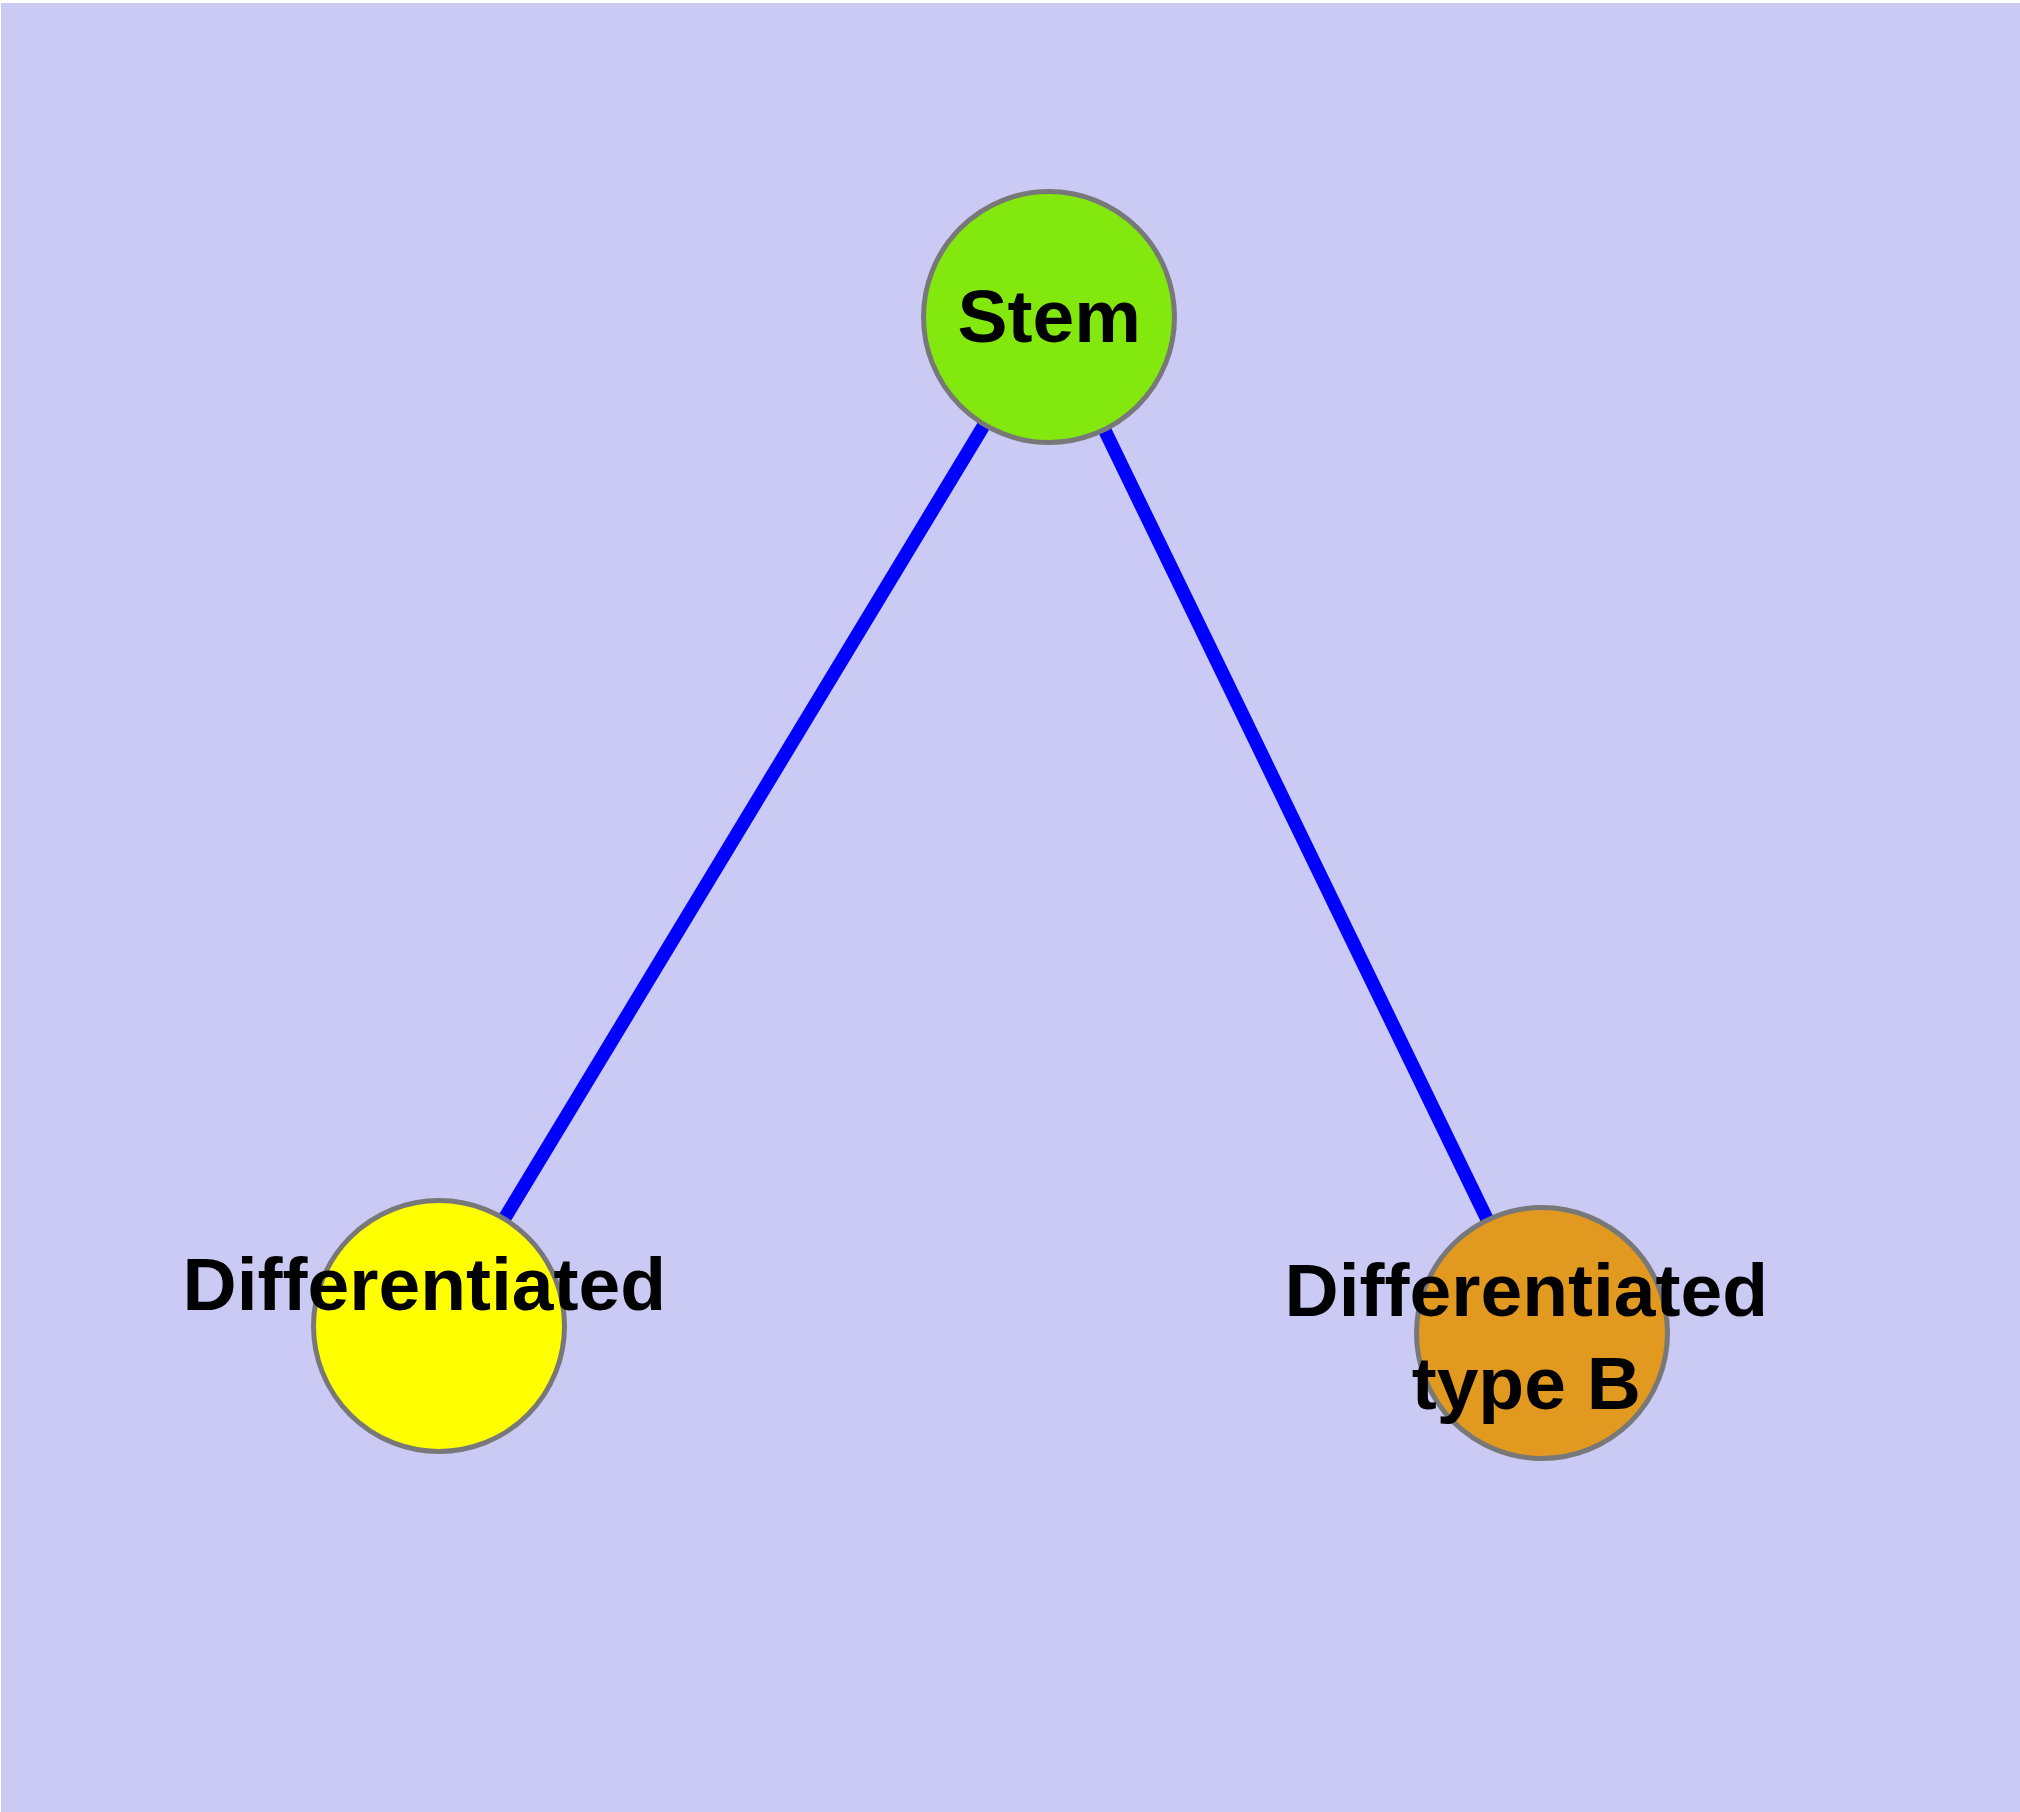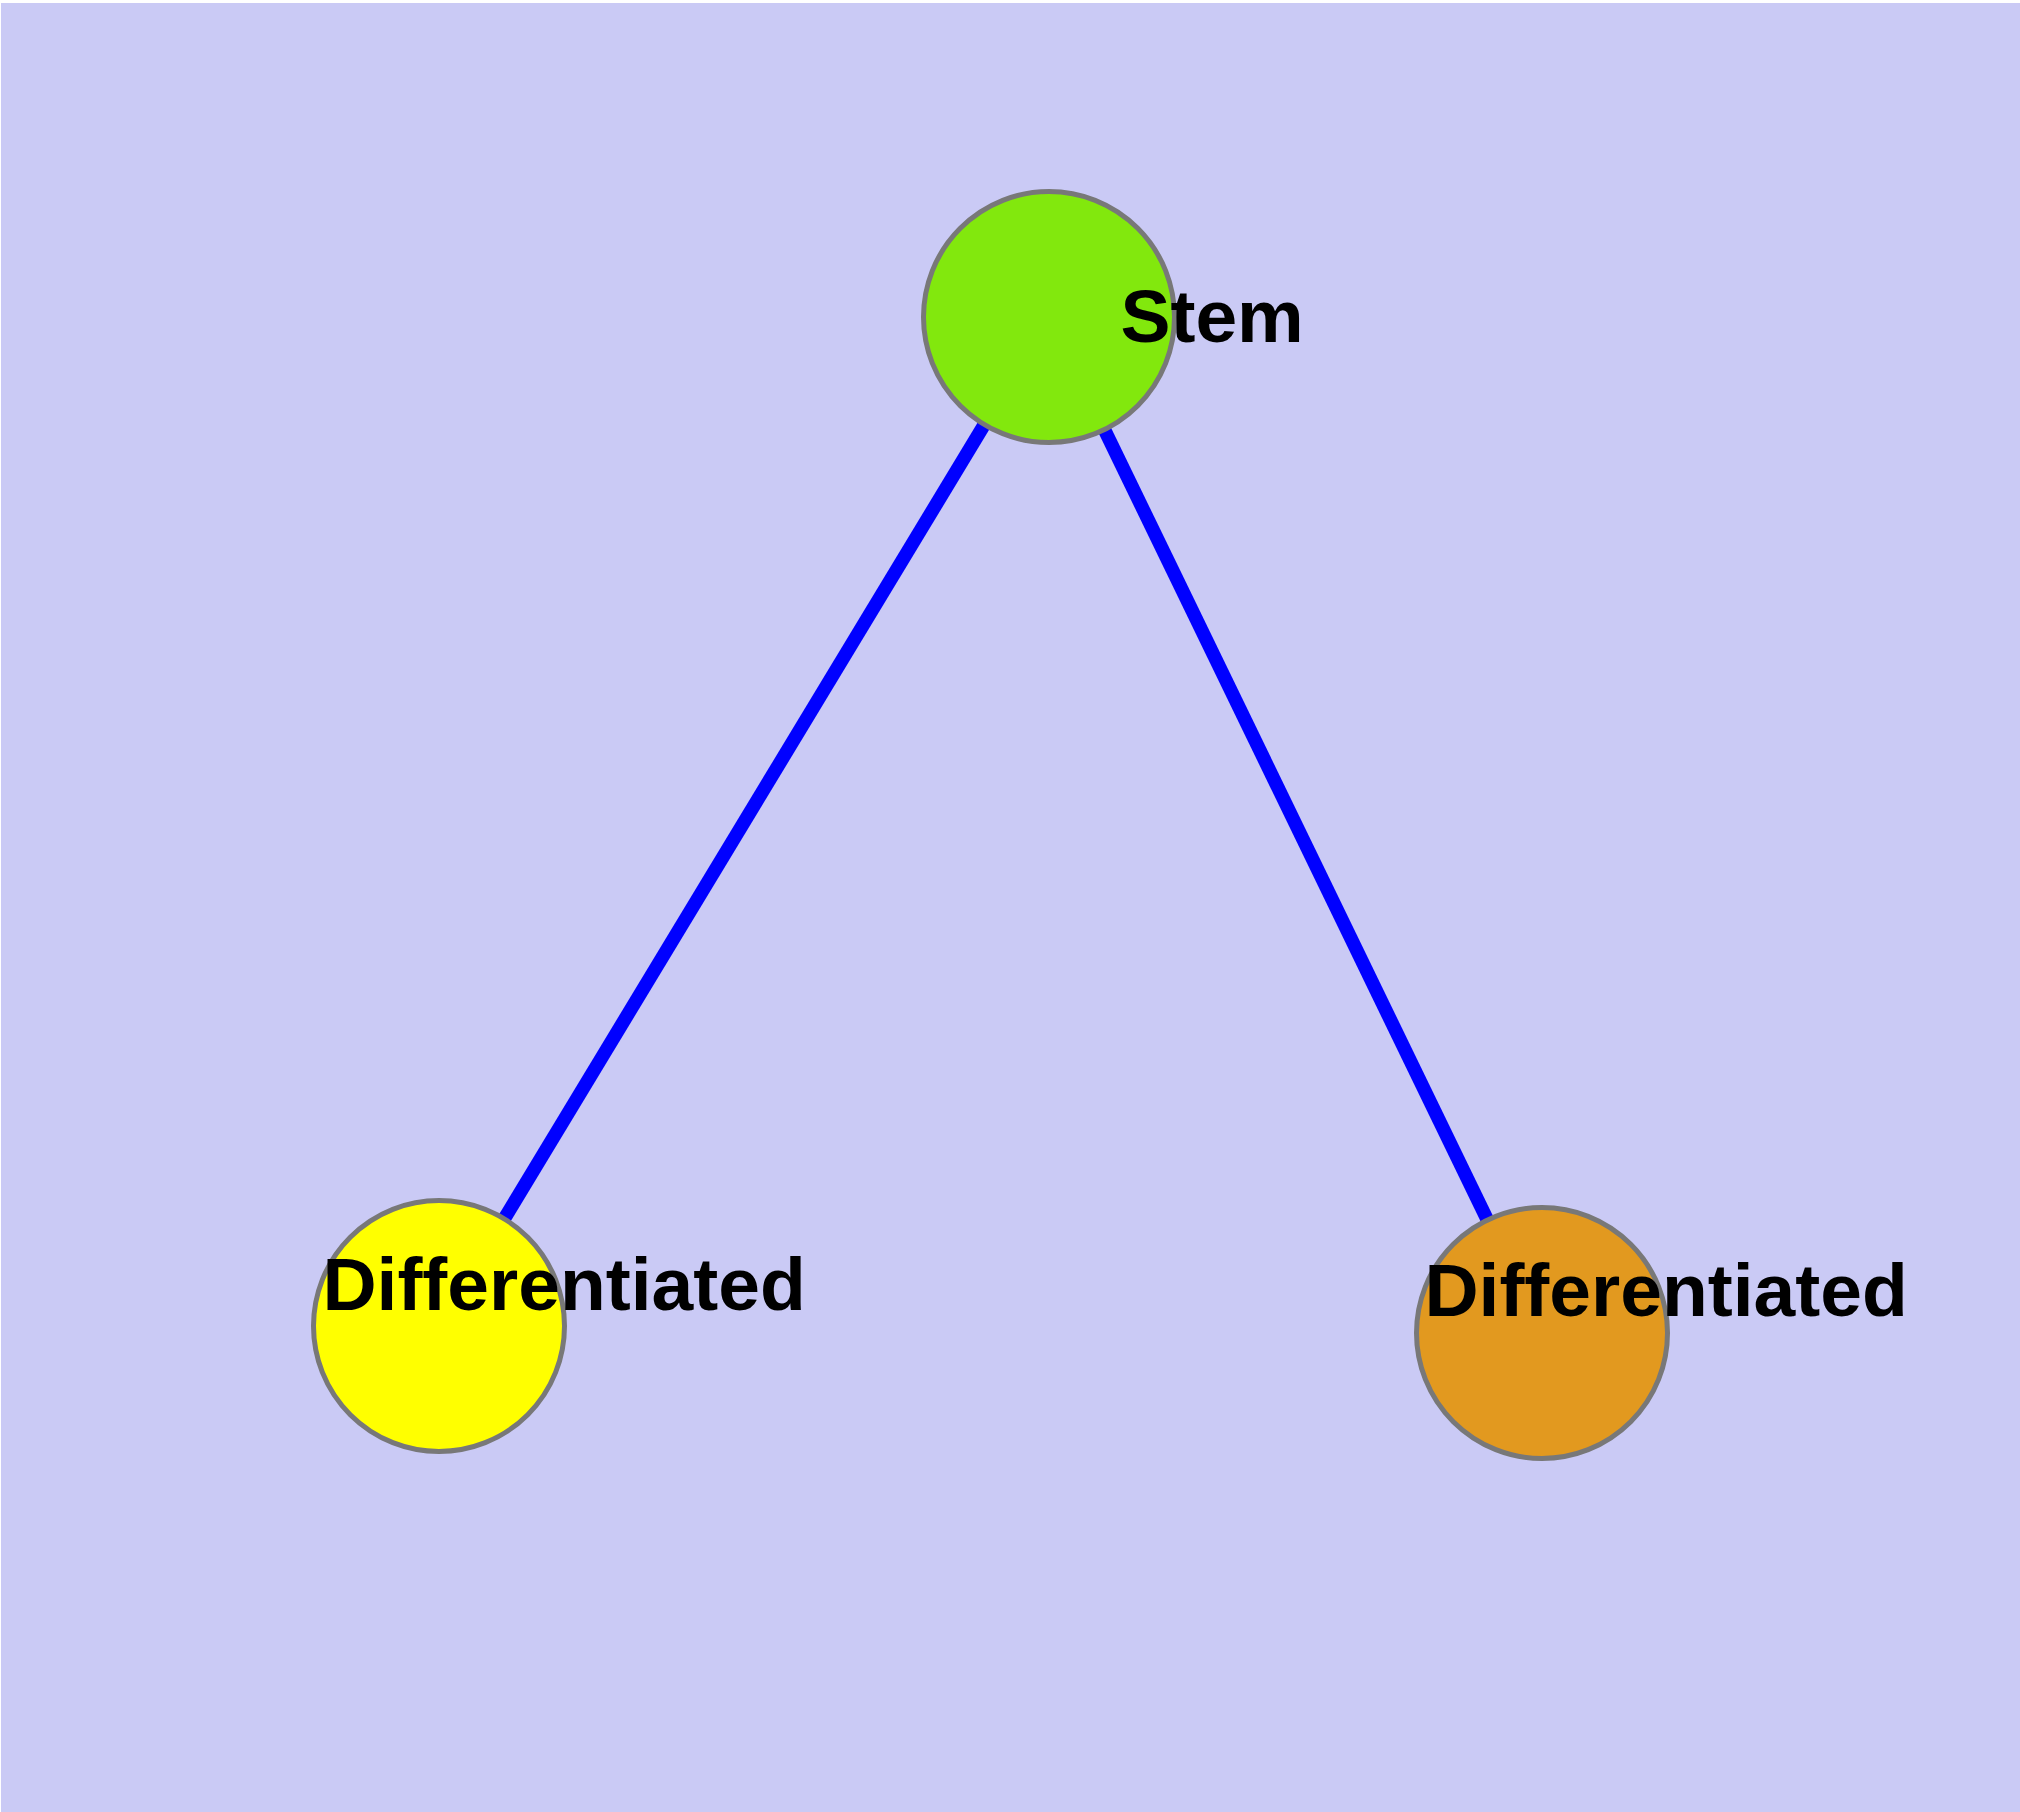--- a/index.html
+++ b/index.html
@@ -40,21 +40,21 @@
   #node-stem   { left: 920px; top: 186px;  }
   #node-type-a { left: 310px;  top: 1195px; }
   #node-type-b { left: 1413px; top: 1202px; }
 
   .node-label {
     position: absolute;
     font-weight: 700;
     font-size: 75px;
     line-height: 93px;
     color: #000000; 
-    text-align: right;
+    text-align: center;
     white-space: nowrap;
     pointer-events: none;
   }
   #label-stem {
     left: 794px;
     top: 267px;
     width: 509px;
   }
   #label-type-a {
     left: 42px;
@@ -89,16 +89,17 @@
   <div class="node-label" id="label-stem" style="color: rgb(0, 0, 0);">
     <span class="label-line">Stem</span>
   </div>
 
   <div class="node-label" id="label-type-a" style="color: rgb(0, 0, 0);">
     <span class="label-line">Differentiated</span>
   </div>
 
   <div class="node-label" id="label-type-b" style="color: rgb(0, 0, 0);">
     <span class="label-line">Differentiated</span>
+    <span class="label-line">type B</span>
   </div>
 
 </div>
 
 
 </body></html>

